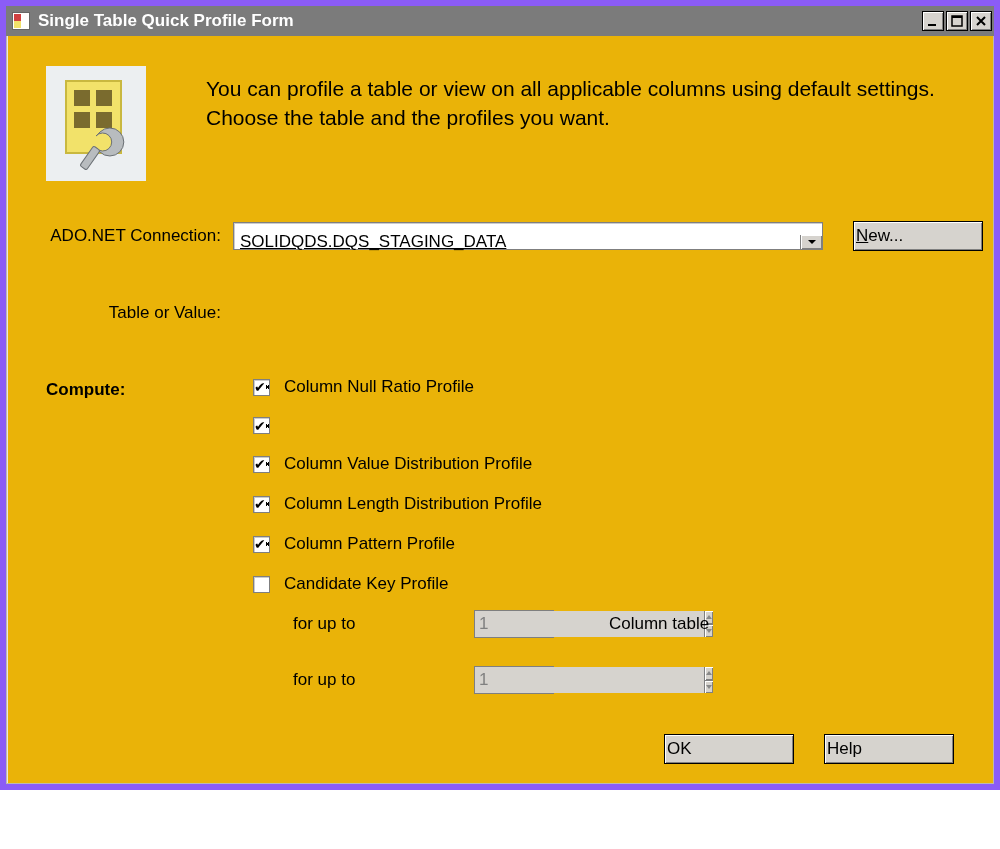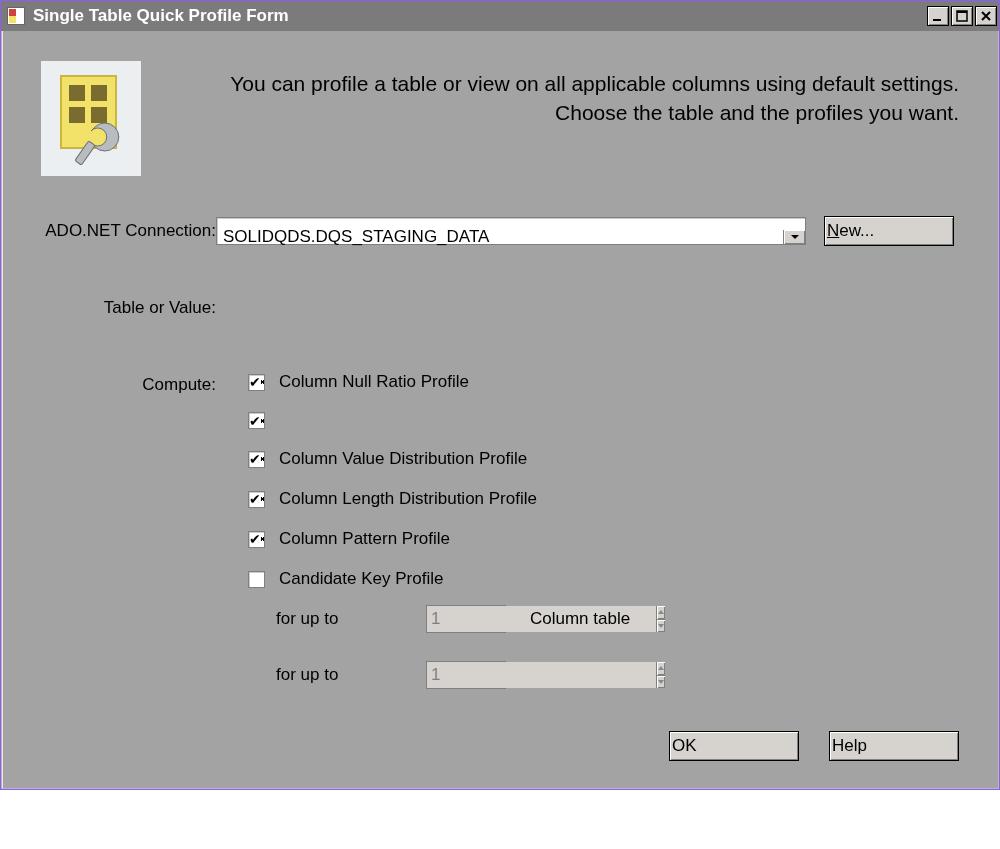--- a/index.html
+++ b/index.html
@@ -8,22 +8,22 @@
     font-family: Tahoma, Arial, sans-serif;
     font-size: 16px;
     background: #ffffff;
     width: 1000px;
     height: 849px;
     overflow: hidden;
   }
   
   .window {
     width: 1000px; height: 790px;
-    border: 1px solid #8b5cf6;
-    background: #a3a3a3;
+    border: 6px solid #8b5cf6;
+    background: #eab308;
     display: flex; flex-direction: column;
     
     box-shadow: inset 0 0 0 1px #bdb9b1, inset 2px 2px 0 0 #eae7e1;
   }
   .titlebar {
     height: 30px;
     background: #7b7b7b;
     display:flex; align-items:center;
     padding: 0 2px 0 6px;
     color:#fff;
@@ -54,48 +54,50 @@
     cursor:default;
   }
   .win-btn svg { width:12px; height:12px; display:block;}
   
   .client {
     flex:1;
     padding: 30px 40px 28px 40px;
     display:flex; flex-direction:column;
     position:relative;
   }
-  .intro-row { display:flex; gap:44px; margin-bottom: 40px; text-align: right;}
+  .intro-row { display:flex; gap:60px; margin-bottom: 40px;}
   .intro-icon {
     width:100px; height:115px;
     background:#eceff1;
     display:flex; align-items:center; justify-content:center;
     flex-shrink:0;
   }
   .intro-icon svg { width:80px; height:95px; }
   .intro-text { font-size:21px; line-height:1.4; color:#000; padding-top:8px;}
   
   .form-grid {
     display:grid;
     grid-template-columns: 175px 590px 1fr;
+    column-gap: 12px;
     align-items:center;
   }
   .form-label {
     text-align:right;
     font-size:17px;
     color:#000;
   }
   .combo {
     height:28px;
     background:#fff;
     border:1px solid #7f7f7f;
     box-shadow: inset 1px 1px 0 #ccc;
     display:flex; align-items:center;
     padding: 12px 0 0 6px;
     font-size:17px;
+    text-decoration:underline;
   }
   .combo-text { flex:1; white-space:nowrap; overflow:hidden; }
   .combo-btn {
     width:22px; height:100%;
     background:#d6d3ce;
     border-left:1px solid #7f7f7f;
     box-shadow: inset 1px 1px 0 #fff, inset -1px -1px 0 #808080;
     display:flex; align-items:center; justify-content:center;
     cursor:default;
   }
@@ -109,21 +111,21 @@
     text-align:center;
     padding: 3px 2px;
     cursor:default;
     display:flex; align-items:center; justify-content:flex-start;
   }
   .new-btn { width:130px; margin-left:18px;}
   
   .row-space { height:52px; }
   
   .compute-section { margin-top: 54px; display:flex; }
-  .compute-label { width:175px; text-align:right; padding-top:3px; font-size:17px;}
+  .compute-label { width:175px; padding-top:3px; font-size:17px;font-weight:bold;}
   .compute-list { margin-left:32px; }
   .chk-row {
     display:flex; align-items:center;
     margin-bottom: 20px;
     font-size:17px;
   }
   .chk {
     width:17px; height:17px; flex-shrink:0;
     background:#fff;
     border:1px solid #7f7f7f;
@@ -133,22 +135,23 @@
   }
   .chk.checked::after {
     content:""; width:10px;height:10px;
     background:
       linear-gradient(45deg, transparent 45%, #000 45%, #000 55%, transparent 55%),
       linear-gradient(-45deg, transparent 45%, #000 45%, #000 55%, transparent 55%);
   }
   .chk.checked { }
   .chk-check-mark { font-size:14px; color:#000; line-height:1;}
   .sub-row {
-    display:flex; align-items:center; margin-left:28px; margin-top:-4px; margin-bottom:32px;
-    font-size:17px;
+    display:flex; align-items:center; margin-left:40px; margin-top:-4px; margin-bottom:32px;
+    font-size:17px;
+    gap:31px;
   }
   .sub-row .for-label { width:150px; }
   .spin {
     width:80px; height:28px;
     display:flex;
     border:1px solid #7f7f7f;
     box-shadow: inset 1px 1px 0 #ccc;
     background:#d6d3ce;
   }
   .spin input {
@@ -162,21 +165,21 @@
     background:#d6d3ce;
     border-left:1px solid #7f7f7f;
     box-shadow: inset 1px 1px 0 #fff, inset -1px -1px 0 #808080;
     display:flex;align-items:center;justify-content:center;
   }
   .spin-btn:first-child { border-bottom:1px solid #7f7f7f;}
   .spin-btn svg { width:8px;height:8px; fill:#888;}
   .after-spin { margin-left:24px;}
   
   .footer {
-    position:absolute; right:40px; bottom:28px;
+    position:absolute; right:40px; bottom:20px;
     display:flex; gap:30px;
   }
   .footer .btn { width:130px; }
   
   .uline { text-decoration: underline; }
 </style>
 </head>
 <body>
 
 <div class="window">

